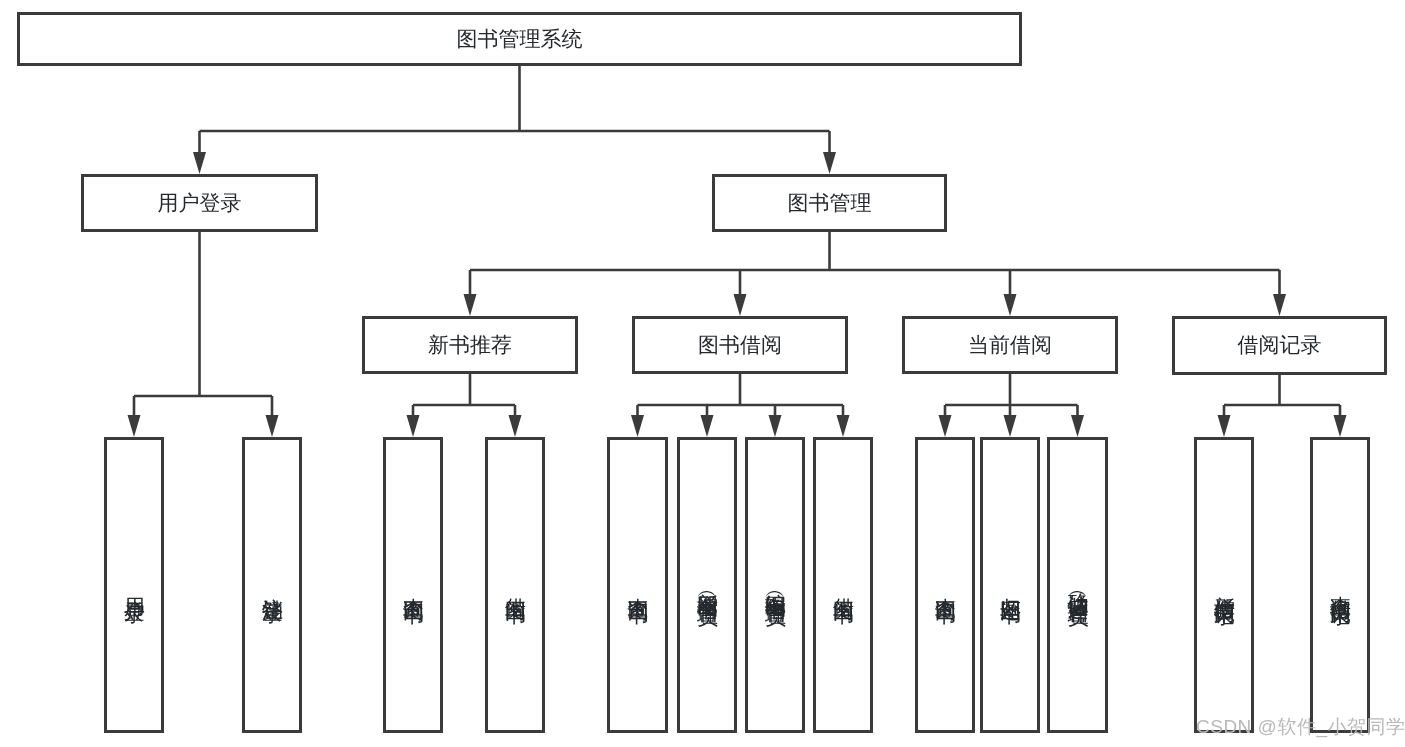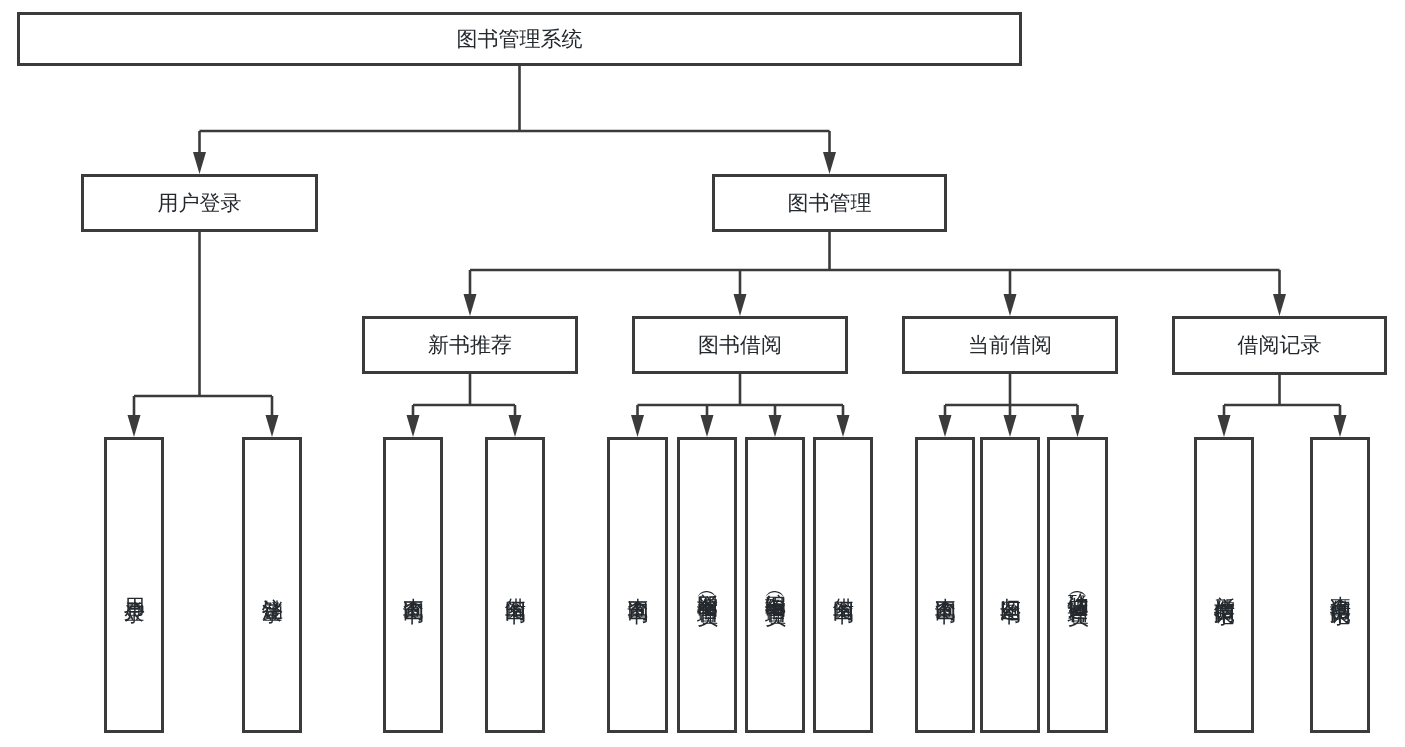--- a/index.html
+++ b/index.html
@@ -225,13 +225,14 @@
       <div class="node-label-v" style="left: 607px; top: 437px; width: 61px; height: 296px;">查询图书</div>
       <div class="node-label-v" style="left: 677px; top: 437px; width: 60px; height: 296px;">新增图书（管理员）</div>
       <div class="node-label-v" style="left: 745px; top: 437px; width: 60px; height: 296px;">编辑图书（管理员）</div>
       <div class="node-label-v" style="left: 813px; top: 437px; width: 60px; height: 296px;">借阅图书</div>
       <div class="node-label-v" style="left: 915px; top: 437px; width: 60px; height: 296px;">查询图书</div>
       <div class="node-label-v" style="left: 980px; top: 437px; width: 60px; height: 296px;">归还图书</div>
       <div class="node-label-v" style="left: 1047px; top: 437px; width: 61px; height: 296px;">确认归还（管理员）</div>
       <div class="node-label-v" style="left: 1194px; top: 437px; width: 60px; height: 296px;">新增借阅记录</div>
       <div class="node-label-v" style="left: 1310px; top: 437px; width: 60px; height: 296px;">查询借阅记录</div>
     </div>
+  <div class="watermark" id="watermark" style="left: 1196px; top: 714px;">CSDN @软件_小贺同学</div>
 </div>
 
 </body></html>

